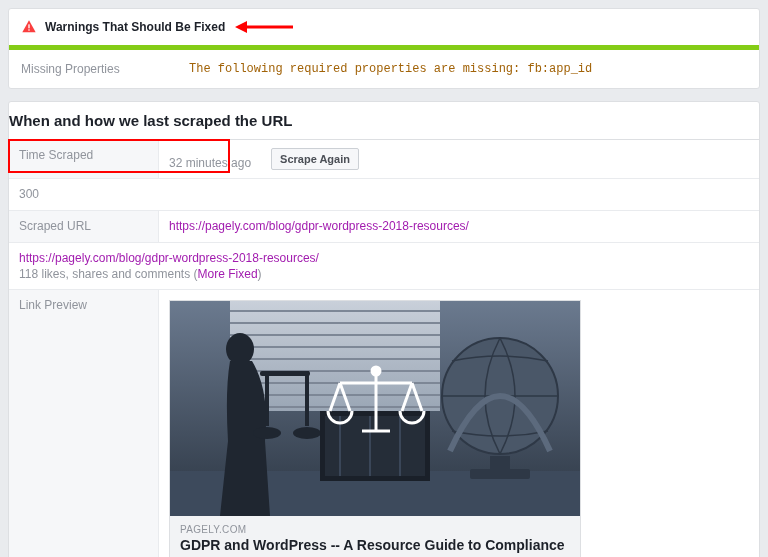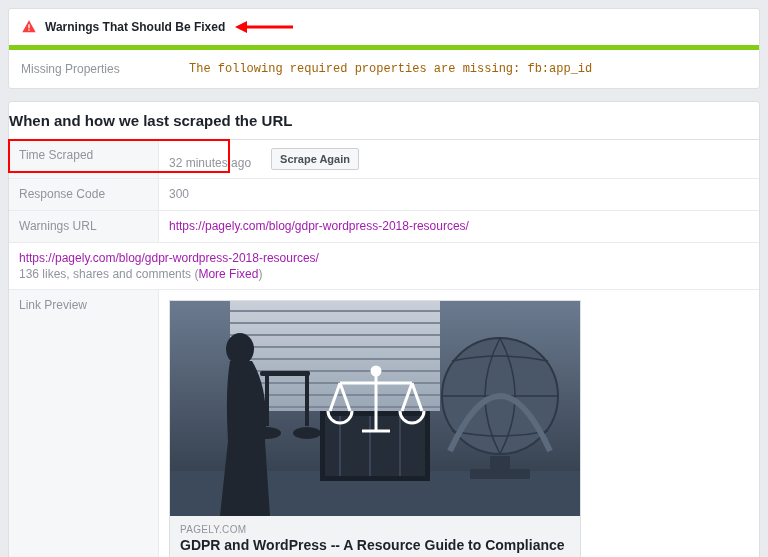--- a/index.html
+++ b/index.html
@@ -187,39 +187,38 @@
   <div class="row highlighted">
     <div class="highlight-box"></div>
     <div class="row-label">Time Scraped</div>
     <div class="row-value">
       <span class="time-text">32 minutes ago</span>
       <button class="btn">Scrape Again</button>
     </div>
   </div>
 
   <div class="row">
-    <div class="row-label">Response Code</div>
     <div class="row-value">
       <span>300</span>
     </div>
   </div>
 
   <div class="row">
-    <div class="row-label">Warnings URL</div>
+    <div class="row-label">Scraped URL</div>
     <div class="row-value">
       <a class="link">https://pagely.com/blog/gdpr-wordpress-2018-resources/</a>
     </div>
   </div>
 
   <div class="row">
     <div class="row-value">
       <div class="canonical-block">
         <a class="link">https://pagely.com/blog/gdpr-wordpress-2018-resources/</a>
         <div class="canonical-meta">
-          <span>136 likes, shares and comments (</span><a class="link">More Fixed</a><span>)</span>
+          <span>118 likes, shares and comments (</span><a class="link">More Fixed</a><span>)</span>
         </div>
       </div>
     </div>
   </div>
 
   <div class="row tall">
     <div class="row-label">Link Preview</div>
     <div class="row-value preview-cell">
       <div class="preview-card">
         <div class="preview-image">

